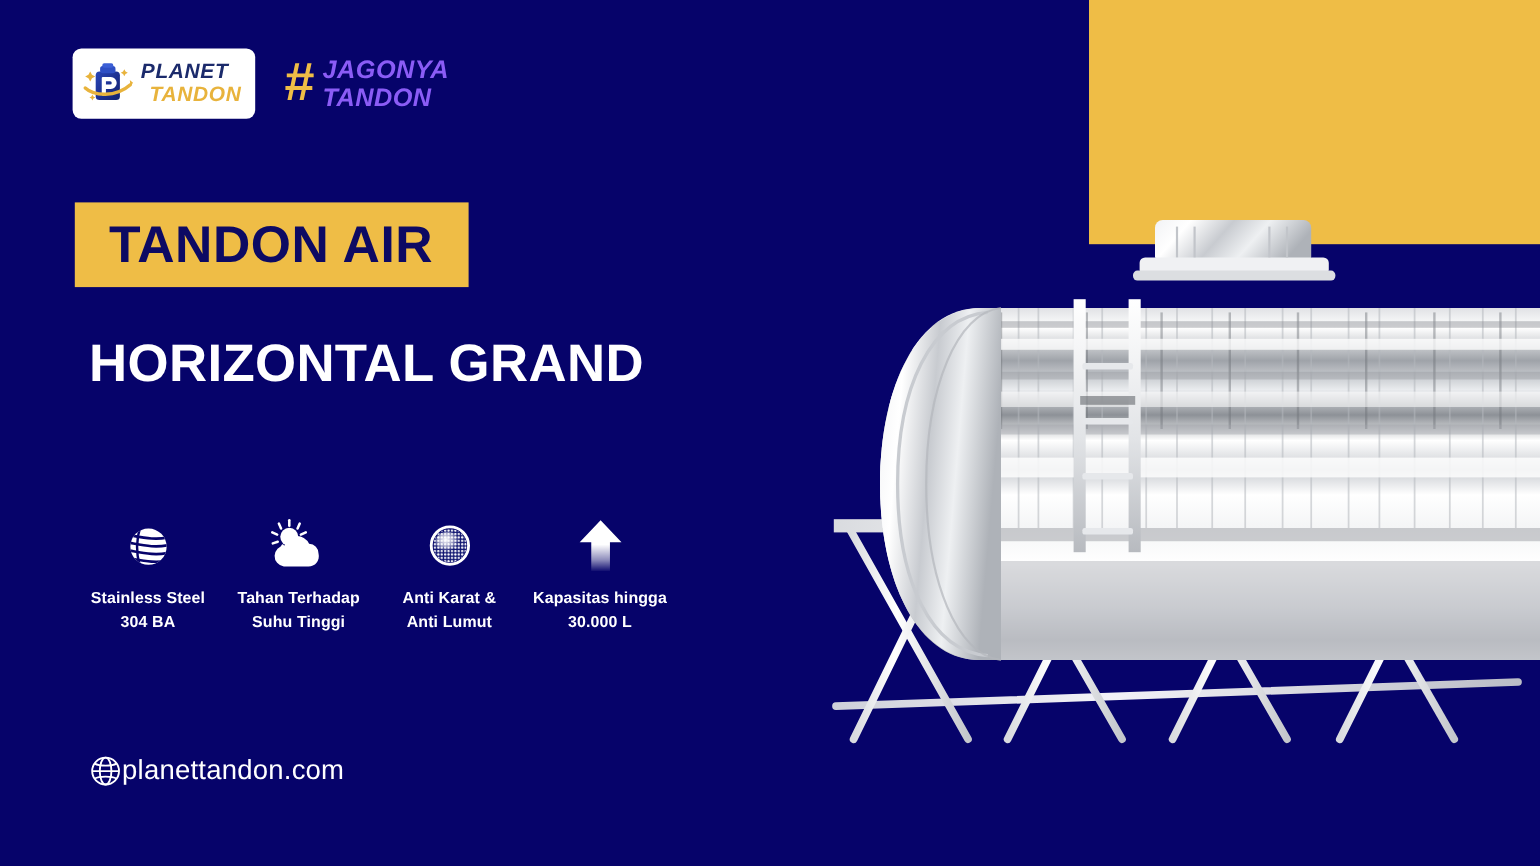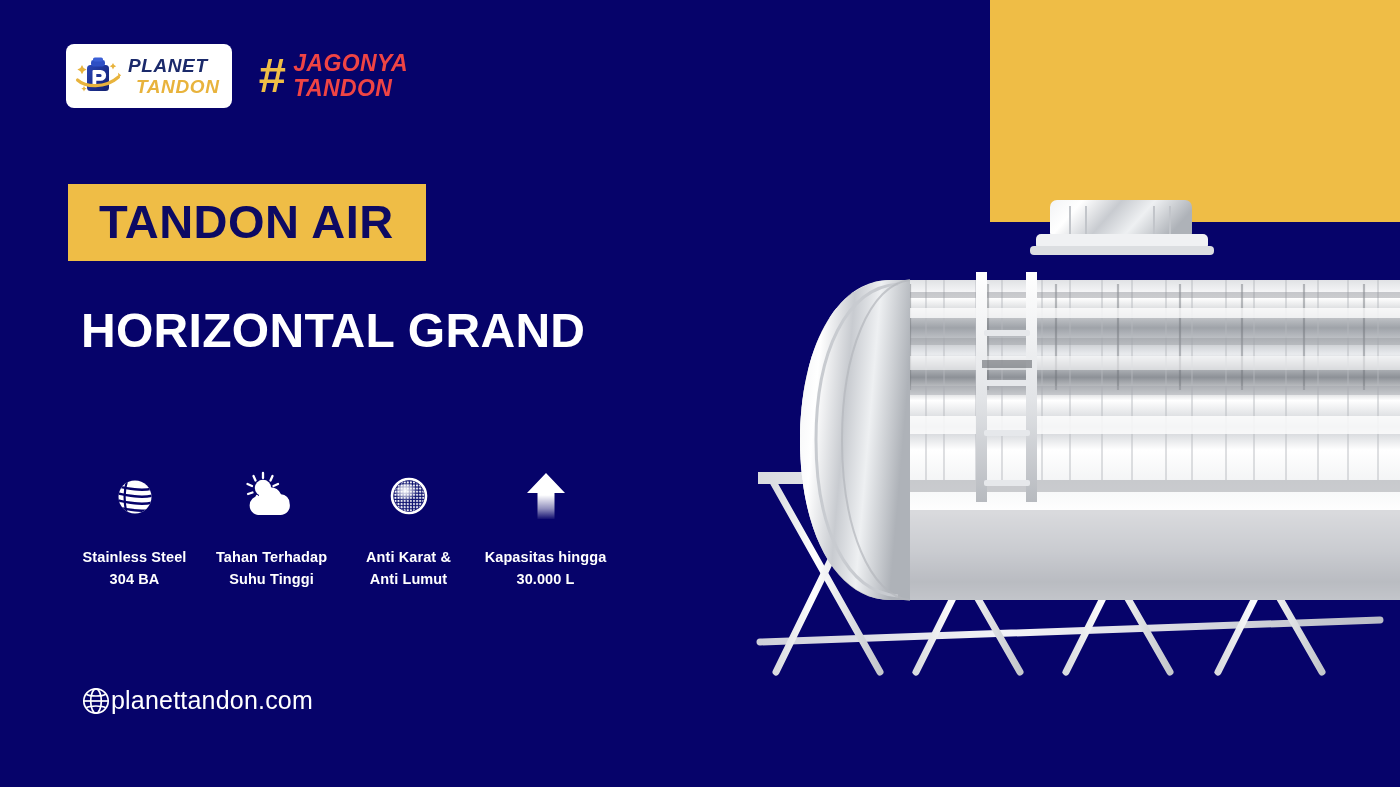--- a/index.html
+++ b/index.html
@@ -57,21 +57,21 @@
   }
 
   .hashtag { display:flex; align-items:center; gap:9px; }
   .hash-glyph {
     font-size:49px; font-weight:bold; font-style:italic;
     color:#efbd46; line-height:0.85; letter-spacing:-1px;
   }
   .hash-words { display:flex; flex-direction:column; line-height:1.08; }
   .hash-words span {
     font-size:23px; font-weight:bold; font-style:italic;
-    color:#ef4444; letter-spacing:0.4px;
+    color:#8b5cf6; letter-spacing:0.4px;
   }
 
   
   .eyebrow {
     position:absolute; left:68px; top:184px;
     background:#efbd46;
     padding:14px 32px 16px 31px;
   }
   .eyebrow span {
     font-size:47px; font-weight:bold; color:#0d0a63;
@@ -91,21 +91,21 @@
 
   
   .features {
     position:absolute; left:66px; top:470px;
     display:flex; align-items:flex-start;
   }
   .feature { width:137px; display:flex; flex-direction:column; align-items:center; }
   .feature-icon { height:52px; display:flex; align-items:center; justify-content:center; }
   .feature-icon svg { display:block; }
   .feature-label {
-    margin-top:24px;
+    margin-top:11px;
     font-size:14.5px; font-weight:bold; color:#ffffff;
     text-align:center; line-height:1.52;
     letter-spacing:0.1px;
   }
 
   
   .footer-url {
     position:absolute; left:82px; top:686px;
     display:flex; align-items:center; gap:1px;
   }

